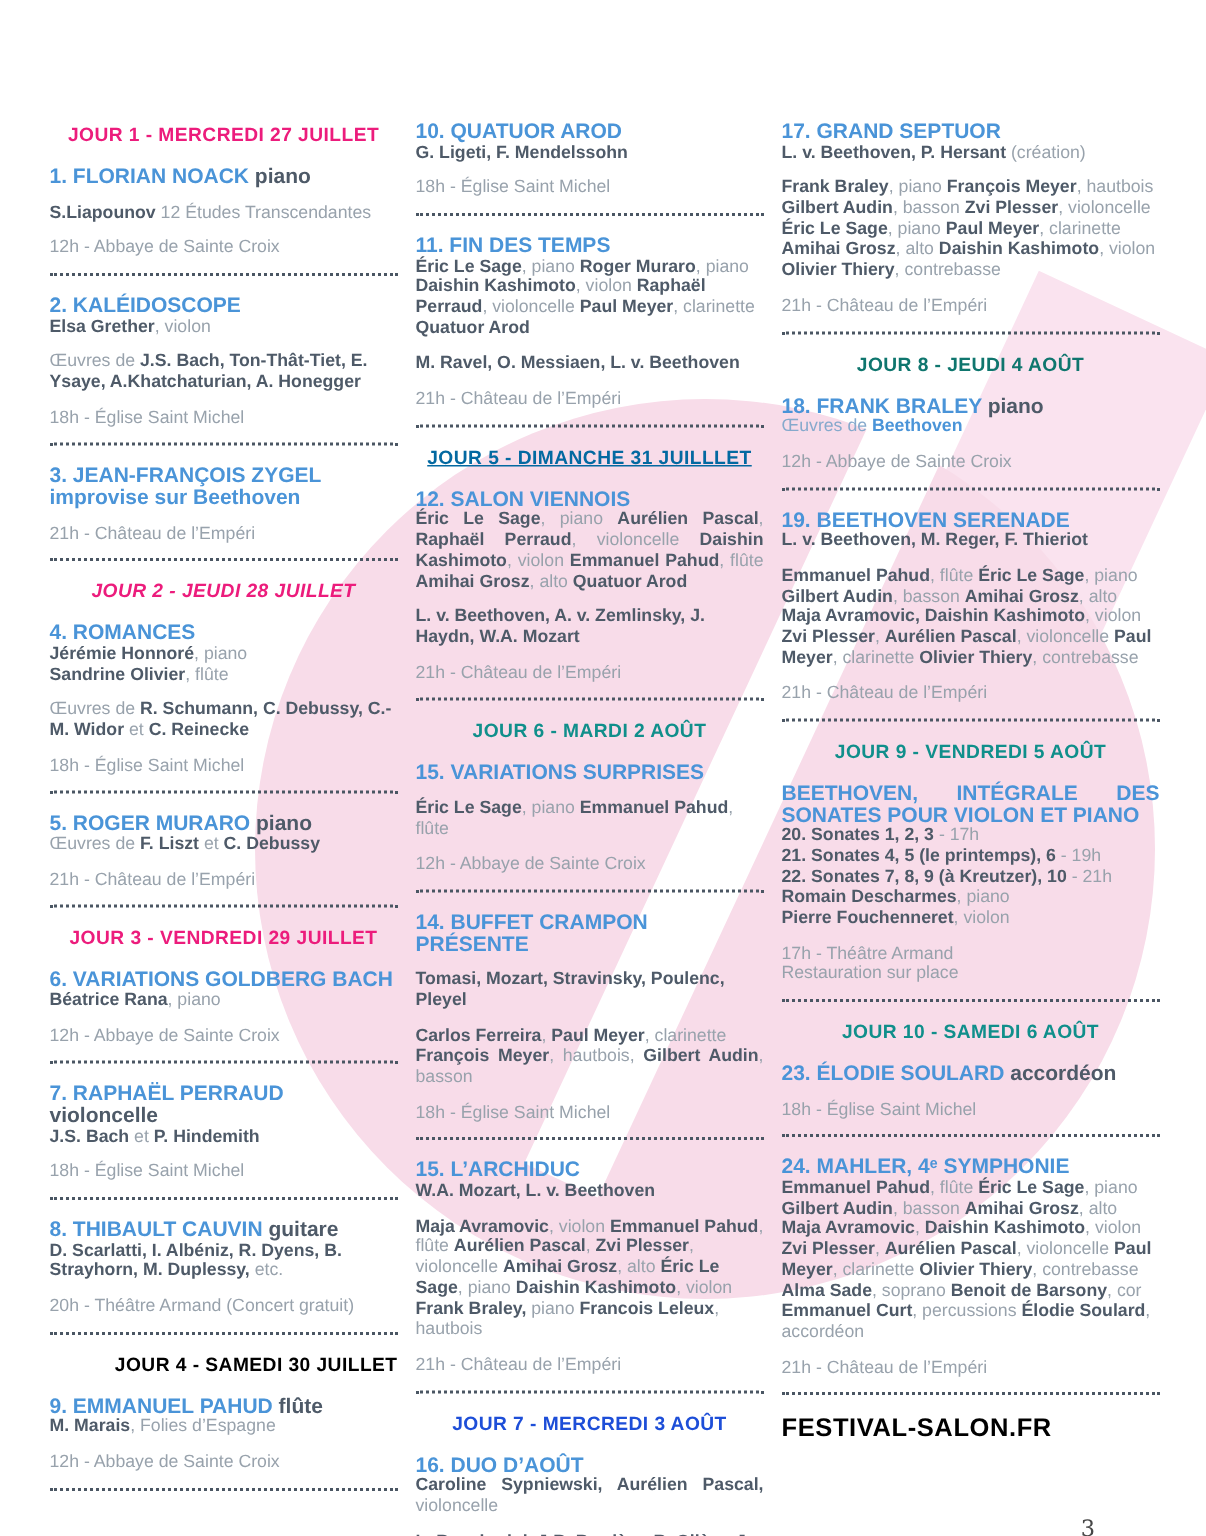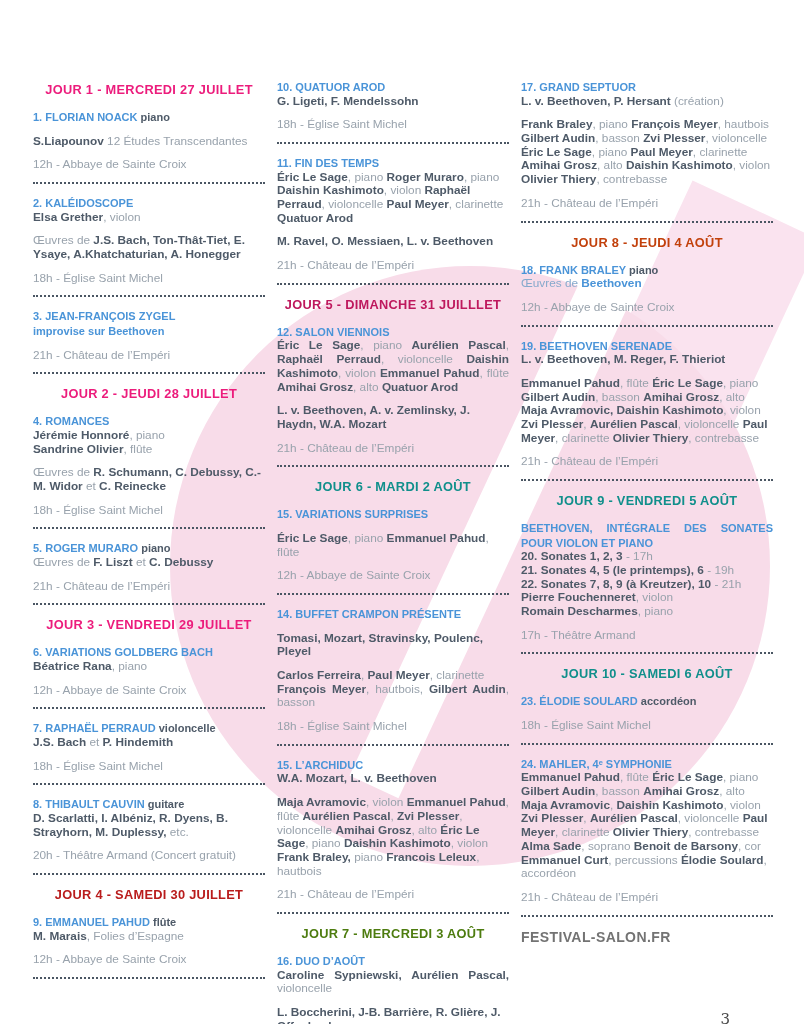--- a/index.html
+++ b/index.html
@@ -12,29 +12,29 @@
   .wm-circle{position:absolute;left:170px;top:230px;width:600px;height:600px;
              border-radius:50%;background:#f8dce9;}
   .wm-slash{position:absolute;left:478px;top:160px;width:54px;height:620px;
             background:#ffffff;transform:rotate(25deg);}
   
   .cols{position:absolute;left:33px;top:44px;display:flex;gap:12px;z-index:1;}
   .col{width:232px;}
   .col.c3{width:252px;}
   .tb{margin:0 0 10px 0;}
   .line{font-size:11.8px;line-height:13.7px;color:#98a2ac;}
-  .line.tl{font-size:11px;line-height:14.6px;}
+  .line.tl{font-size:14px;line-height:14.6px;}
   .line.jf{text-align:justify;}
   .r-b{font-weight:bold;color:#4e5a68;}
   .r-n{color:#98a2ac;}
   .r-bb{font-weight:bold;color:#4a94d8;}
   .r-nb{color:#86a9cc;}
   .day{font-size:12.8px;font-weight:bold;text-align:center;margin:2px 0 13px 0;letter-spacing:.3px;}
   .sep{border-top:2px dotted #4a5663;margin:1px 0 12px 0;height:0;}
-  .site{font-weight:bold;color:#737373;font-size:14px;letter-spacing:.4px;margin-top:6px;}
+  .site{font-weight:bold;color:#000000;font-size:17px;letter-spacing:.4px;margin-top:6px;}
   .pagenum{position:absolute;right:74px;bottom:32px;z-index:1;
            font-family:"DejaVu Serif",serif;font-size:15px;color:#474747;}
 </style>
 </head>
 <body>
 
 <div class="page">
   <div class="wm">
     <div class="wm-ribbon"></div>
     <div class="wm-circle"></div>
@@ -65,21 +65,21 @@
         </div>
         <div class="sep"></div>
         <div class="tb">
           <div class="line tl"><span class="r-bb">3. JEAN-FRANÇOIS ZYGEL</span></div>
           <div class="line tl"><span class="r-bb">improvise sur Beethoven</span></div>
         </div>
         <div class="tb">
           <div class="line"><span class="r-n">21h - Château de l’Empéri</span></div>
         </div>
         <div class="sep"></div>
-        <div class="day" style="color: rgb(236, 28, 124);">JOUR 2 - JEUDI 28 JUILLET</div>
+        <div class="day" style="color: rgb(236, 28, 124); font-style: italic;">JOUR 2 - JEUDI 28 JUILLET</div>
         <div class="tb">
           <div class="line tl"><span class="r-bb">4. ROMANCES</span></div>
           <div class="line"><span class="r-b">Jérémie Honnoré</span><span class="r-n">, piano</span></div>
           <div class="line"><span class="r-b">Sandrine Olivier</span><span class="r-n">, flûte</span></div>
         </div>
         <div class="tb">
           <div class="line"><span class="r-n">Œuvres de </span><span class="r-b">R. Schumann, C. Debussy, C.-M. Widor</span><span class="r-n"> et </span><span class="r-b">C. Reinecke</span></div>
         </div>
         <div class="tb">
           <div class="line"><span class="r-n">18h - Église Saint Michel</span></div>
@@ -111,21 +111,21 @@
         </div>
         <div class="sep"></div>
         <div class="tb">
           <div class="line tl"><span class="r-bb">8. THIBAULT CAUVIN</span><span class="r-b"> guitare</span></div>
           <div class="line"><span class="r-b">D. Scarlatti, I. Albéniz, R. Dyens, B. Strayhorn, M. Duplessy,</span><span class="r-n"> etc.</span></div>
         </div>
         <div class="tb">
           <div class="line"><span class="r-n">20h - Théâtre Armand (Concert gratuit)</span></div>
         </div>
         <div class="sep"></div>
-        <div class="day" style="color: #b91c1c;">JOUR 4 - SAMEDI 30 JUILLET</div>
+        <div class="day" style="color: #000000; text-align: right;">JOUR 4 - SAMEDI 30 JUILLET</div>
         <div class="tb">
           <div class="line tl"><span class="r-bb">9. EMMANUEL PAHUD</span><span class="r-b"> flûte</span></div>
           <div class="line"><span class="r-b">M. Marais</span><span class="r-n">, Folies d’Espagne</span></div>
         </div>
         <div class="tb">
           <div class="line"><span class="r-n">12h - Abbaye de Sainte Croix</span></div>
         </div>
         <div class="sep"></div>
       </div>
     <div class="col c2">
@@ -141,21 +141,21 @@
           <div class="line tl"><span class="r-bb">11. FIN DES TEMPS</span></div>
           <div class="line"><span class="r-b">Éric Le Sage</span><span class="r-n">, piano </span><span class="r-b">Roger Muraro</span><span class="r-n">, piano </span><span class="r-b">Daishin Kashimoto</span><span class="r-n">, violon </span><span class="r-b">Raphaël Perraud</span><span class="r-n">, violoncelle </span><span class="r-b">Paul Meyer</span><span class="r-n">, clarinette </span><span class="r-b">Quatuor Arod</span></div>
         </div>
         <div class="tb">
           <div class="line"><span class="r-b">M. Ravel, O. Messiaen, L. v. Beethoven</span></div>
         </div>
         <div class="tb">
           <div class="line"><span class="r-n">21h - Château de l’Empéri</span></div>
         </div>
         <div class="sep"></div>
-        <div class="day" style="color: #be185d;">JOUR 5 - DIMANCHE 31 JUILLLET</div>
+        <div class="day" style="color: #0369a1; text-decoration: underline;">JOUR 5 - DIMANCHE 31 JUILLLET</div>
         <div class="tb">
           <div class="line tl"><span class="r-bb">12. SALON VIENNOIS</span></div>
           <div class="line jf"><span class="r-b">Éric Le Sage</span><span class="r-n">, piano </span><span class="r-b">Aurélien Pascal</span><span class="r-n">, </span><span class="r-b">Raphaël Perraud</span><span class="r-n">, violoncelle </span><span class="r-b">Daishin Kashimoto</span><span class="r-n">, violon </span><span class="r-b">Emmanuel Pahud</span><span class="r-n">, flûte </span><span class="r-b">Amihai Grosz</span><span class="r-n">, alto </span><span class="r-b">Quatuor Arod</span></div>
         </div>
         <div class="tb">
           <div class="line"><span class="r-b">L. v. Beethoven, A. v. Zemlinsky, J. Haydn, W.A. Mozart</span></div>
         </div>
         <div class="tb">
           <div class="line"><span class="r-n">21h - Château de l’Empéri</span></div>
         </div>
@@ -189,21 +189,21 @@
           <div class="line tl"><span class="r-bb">15. L’ARCHIDUC</span></div>
           <div class="line"><span class="r-b">W.A. Mozart, L. v. Beethoven</span></div>
         </div>
         <div class="tb">
           <div class="line"><span class="r-b">Maja Avramovic</span><span class="r-n">, violon </span><span class="r-b">Emmanuel Pahud</span><span class="r-n">, flûte </span><span class="r-b">Aurélien Pascal</span><span class="r-n">, </span><span class="r-b">Zvi Plesser</span><span class="r-n">, violoncelle </span><span class="r-b">Amihai Grosz</span><span class="r-n">, alto </span><span class="r-b">Éric Le Sage</span><span class="r-n">, piano </span><span class="r-b">Daishin Kashimoto</span><span class="r-n">, violon </span><span class="r-b">Frank Braley,</span><span class="r-n"> piano </span><span class="r-b">Francois Leleux</span><span class="r-n">, hautbois</span></div>
         </div>
         <div class="tb">
           <div class="line"><span class="r-n">21h - Château de l’Empéri</span></div>
         </div>
         <div class="sep"></div>
-        <div class="day" style="color: #4d7c0f;">JOUR 7 - MERCREDI 3 AOÛT</div>
+        <div class="day" style="color: #1d4ed8;">JOUR 7 - MERCREDI 3 AOÛT</div>
         <div class="tb">
           <div class="line tl"><span class="r-bb">16. DUO D’AOÛT</span></div>
           <div class="line jf"><span class="r-b">Caroline Sypniewski, Aurélien Pascal,</span><span class="r-n"> violoncelle</span></div>
         </div>
         <div class="tb">
           <div class="line"><span class="r-b">L. Boccherini, J-B. Barrière, R. Glière, J. Offenbach</span></div>
         </div>
         <div class="tb">
           <div class="line"><span class="r-n">18h - Église Saint Michel</span></div>
         </div>
@@ -213,21 +213,21 @@
           <div class="line tl"><span class="r-bb">17. GRAND SEPTUOR</span></div>
           <div class="line"><span class="r-b">L. v. Beethoven, P. Hersant</span><span class="r-n"> (création)</span></div>
         </div>
         <div class="tb">
           <div class="line"><span class="r-b">Frank Braley</span><span class="r-n">, piano </span><span class="r-b">François Meyer</span><span class="r-n">, hautbois </span><span class="r-b">Gilbert Audin</span><span class="r-n">, basson </span><span class="r-b">Zvi Plesser</span><span class="r-n">, violoncelle </span><span class="r-b">Éric Le Sage</span><span class="r-n">, piano </span><span class="r-b">Paul Meyer</span><span class="r-n">, clarinette </span><span class="r-b">Amihai Grosz</span><span class="r-n">, alto </span><span class="r-b">Daishin Kashimoto</span><span class="r-n">, violon </span><span class="r-b">Olivier Thiery</span><span class="r-n">, contrebasse</span></div>
         </div>
         <div class="tb">
           <div class="line"><span class="r-n">21h - Château de l’Empéri</span></div>
         </div>
         <div class="sep"></div>
-        <div class="day" style="color: #c2410c;">JOUR 8 - JEUDI 4 AOÛT</div>
+        <div class="day" style="color: #0f766e;">JOUR 8 - JEUDI 4 AOÛT</div>
         <div class="tb">
           <div class="line tl"><span class="r-bb">18. FRANK BRALEY</span><span class="r-b"> piano</span></div>
           <div class="line"><span class="r-nb">Œuvres de </span><span class="r-bb">Beethoven</span></div>
         </div>
         <div class="tb">
           <div class="line"><span class="r-n">12h - Abbaye de Sainte Croix</span></div>
         </div>
         <div class="sep"></div>
         <div class="tb">
           <div class="line tl"><span class="r-bb">19. BEETHOVEN SERENADE</span></div>
@@ -239,25 +239,26 @@
         <div class="tb">
           <div class="line"><span class="r-n">21h - Château de l’Empéri</span></div>
         </div>
         <div class="sep"></div>
         <div class="day" style="color: rgb(16, 143, 139);">JOUR 9 - VENDREDI 5 AOÛT</div>
         <div class="tb">
           <div class="line tl jf"><span class="r-bb">BEETHOVEN, INTÉGRALE DES SONATES POUR VIOLON ET PIANO</span></div>
           <div class="line"><span class="r-b">20. Sonates 1, 2, 3</span><span class="r-n"> - 17h</span></div>
           <div class="line"><span class="r-b">21. Sonates 4, 5 (le printemps), 6</span><span class="r-n"> - 19h</span></div>
           <div class="line"><span class="r-b">22. Sonates 7, 8, 9 (à Kreutzer), 10</span><span class="r-n"> - 21h</span></div>
+          <div class="line"><span class="r-b">Romain Descharmes</span><span class="r-n">, piano</span></div>
           <div class="line"><span class="r-b">Pierre Fouchenneret</span><span class="r-n">, violon</span></div>
-          <div class="line"><span class="r-b">Romain Descharmes</span><span class="r-n">, piano</span></div>
         </div>
         <div class="tb">
           <div class="line"><span class="r-n">17h - Théâtre Armand</span></div>
+          <div class="line"><span class="r-n">Restauration sur place</span></div>
         </div>
         <div class="sep"></div>
         <div class="day" style="color: rgb(16, 143, 139);">JOUR 10 - SAMEDI 6 AOÛT</div>
         <div class="tb">
           <div class="line tl"><span class="r-bb">23. ÉLODIE SOULARD</span><span class="r-b"> accordéon</span></div>
         </div>
         <div class="tb">
           <div class="line"><span class="r-n">18h - Église Saint Michel</span></div>
         </div>
         <div class="sep"></div>

